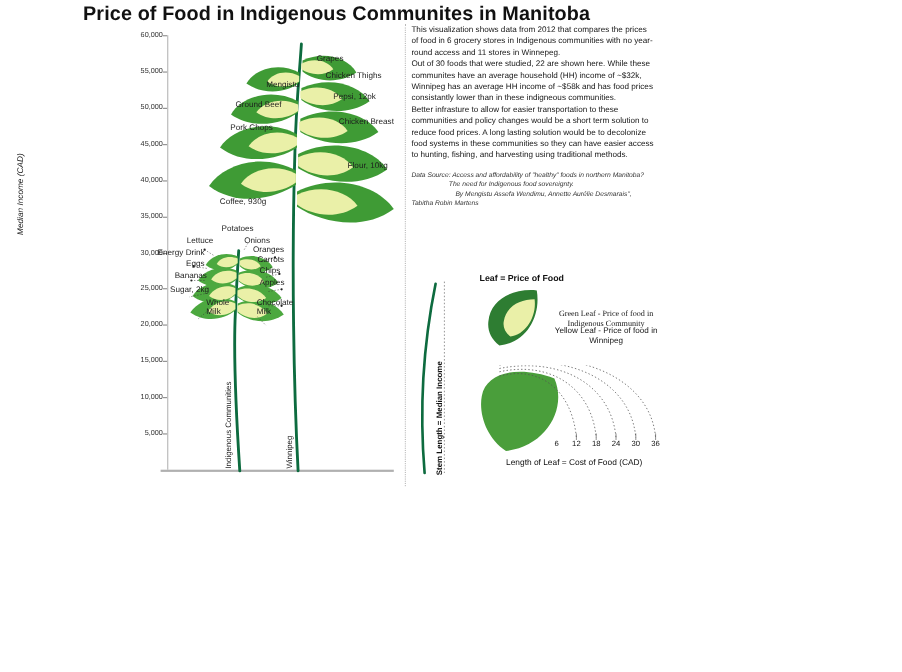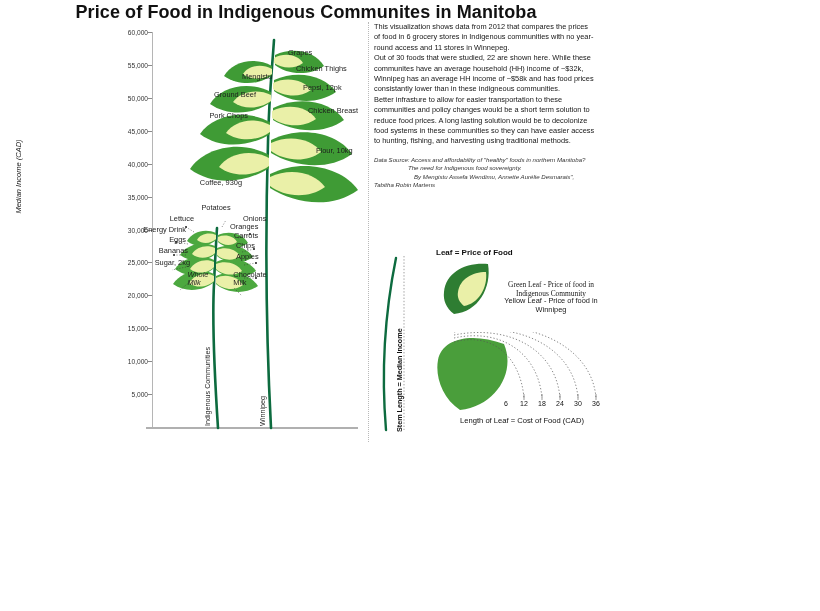--- a/index.html
+++ b/index.html
@@ -184,30 +184,30 @@
     <div class="lbl l" style="left:242px;top:120px;margin-top:36px;">Coffee, 930g</div>
 
     <div class="lbl r" style="left:288px;top:26px;">Grapes</div>
     <div class="lbl r" style="left:296px;top:42px;">Chicken Thighs</div>
     <div class="lbl r" style="left:303px;top:61px;">Pepsi, 12pk</div>
     <div class="lbl r" style="left:308px;top:84px;">Chicken Breast</div>
     <div class="lbl r" style="left:316px;top:124px;">Flour, 10kg</div>
 
     <div class="lbl c" style="left:216px;top:181px;">Potatoes</div>
     <div class="lbl l" style="left:194px;top:192px;">Lettuce</div>
-    <div class="lbl r" style="left:222px;top:192px;margin-left:21px;">Onions</div>
+    <div class="lbl r" style="left:222px;top:192px;">Onions</div>
     <div class="lbl l" style="left:186px;top:203px;">Energy Drink</div>
     <div class="lbl r" style="left:230px;top:200px;">Oranges</div>
     <div class="lbl l" style="left:186px;top:213px;">Eggs</div>
     <div class="lbl r" style="left:234px;top:209px;">Carrots</div>
     <div class="lbl l" style="left:188px;top:224px;">Bananas</div>
     <div class="lbl r" style="left:236px;top:219px;">Chips</div>
     <div class="lbl r" style="left:236px;top:230px;">Apples</div>
     <div class="lbl l" style="left:190px;top:236px;">Sugar, 2kg</div>
-    <div class="lbl c" style="left:198px;top:249px;white-space:pre;line-height:8px;font-style:italic;">Whole
+    <div class="lbl c" style="left:198px;top:249px;white-space:pre;line-height:8px;">Whole
 Milk</div>
     <div class="lbl c" style="left:250px;top:249px;white-space:pre;line-height:8px;">Chocolate
 Milk</div>
 
     <div class="stemlbl" style="left:212px;top:395px;">Indigenous Communities</div>
     <div class="stemlbl" style="left:267px;top:395px;">Winnipeg</div>
   </div>
 
   <div class="textcol">
     <p class="para">This visualization shows data from 2012 that compares the prices of food in 6 grocery stores in Indigenous communities with no year-round access and 11 stores in Winnepeg.</p>

